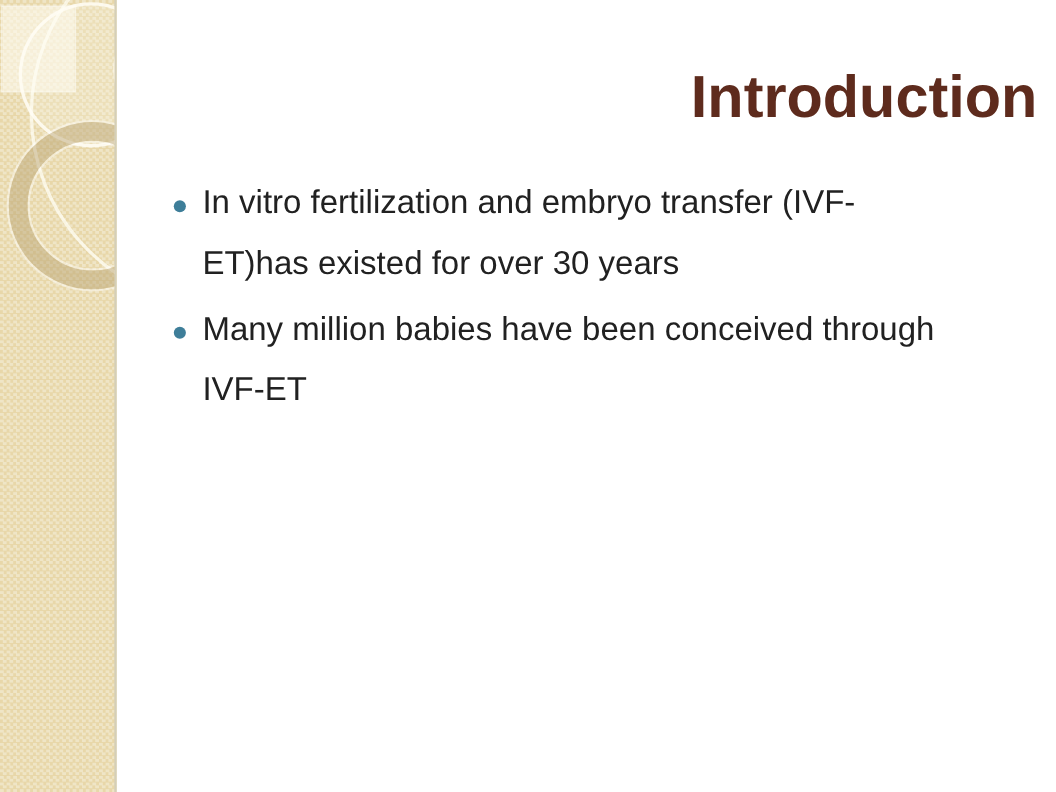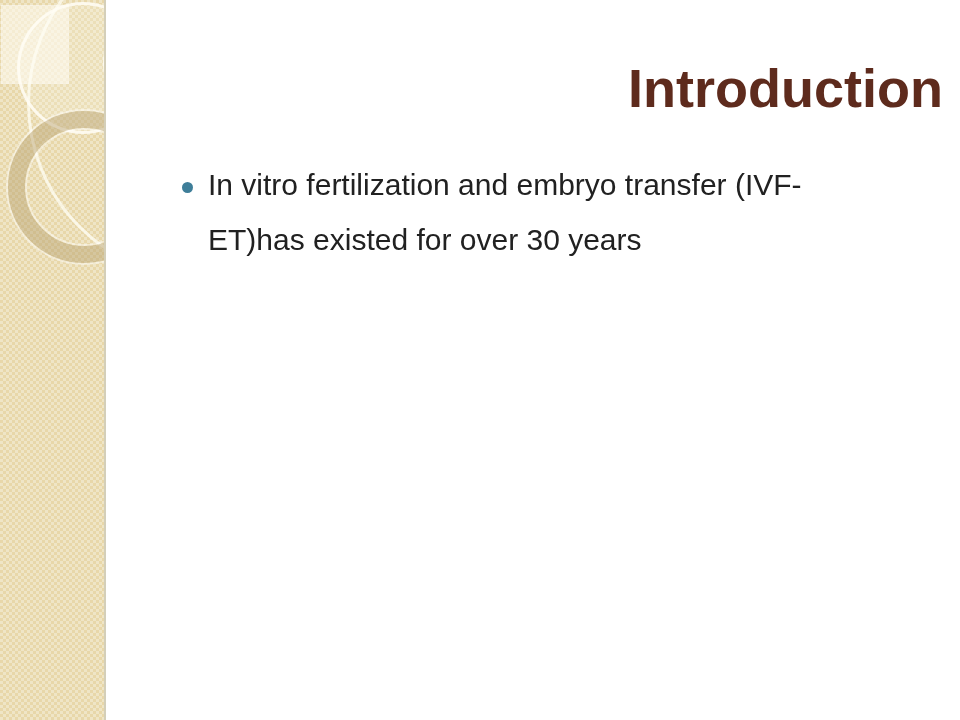--- a/index.html
+++ b/index.html
@@ -31,21 +31,21 @@
     box-shadow:0 0 0 2px rgba(255,255,255,0.45), inset 0 0 0 2px rgba(255,255,255,0.45);
   }
   
   .title{
     position:absolute;left:123px;top:61px;width:820px;margin:0;
     font-size:54px;line-height:54px;font-weight:bold;text-align:right;
     color:var(--title-color);letter-spacing:0px;
   }
   
   .bullets{
-    position:absolute;left:208px;top:157px;width:740px;margin:0;padding:0;
+    position:absolute;left:184px;top:157px;width:740px;margin:0;padding:0;
     list-style:none;font-size:30px;line-height:55px;color:var(--body-color);
   }
   .bullets li{position:relative;margin:0 0 5px 0;padding:0;}
   .dot{
     position:absolute;left:-26px;top:25px;width:11px;height:11px;border-radius:50%;
     background:var(--bullet-color);
   }
 </style>
 </head>
 <body>
@@ -57,15 +57,16 @@
     <div class="circle c-c"></div>
     <div class="circle c-a"></div>
     <div class="circle c-b"></div>
     <div class="ring"></div>
   </div>
 
   <h1 class="title">Introduction</h1>
 
   <ul class="bullets">
       <li><span class="dot"></span><span>In vitro fertilization and embryo transfer (IVF-<br>ET)has existed for over 30 years</span></li>
+      <li><span class="dot"></span><span>Many million babies have been conceived through<br>IVF-ET</span></li>
     </ul>
 
 </div>
 
 </body></html>

